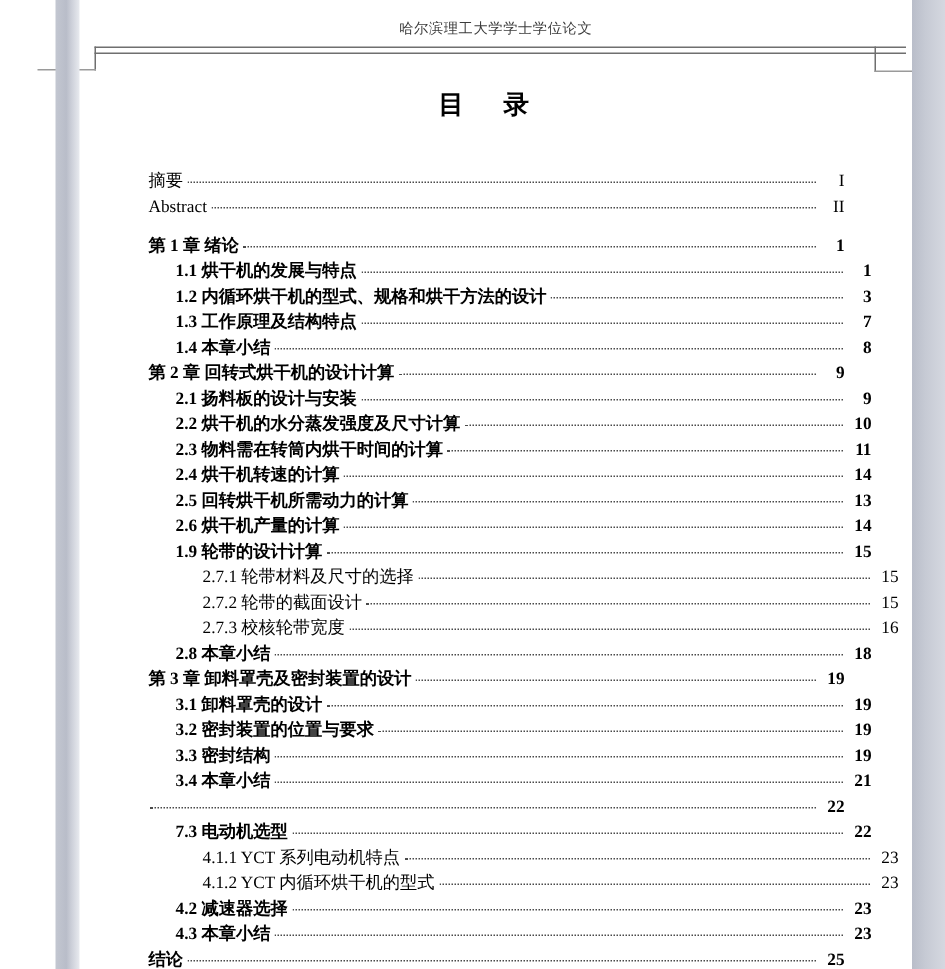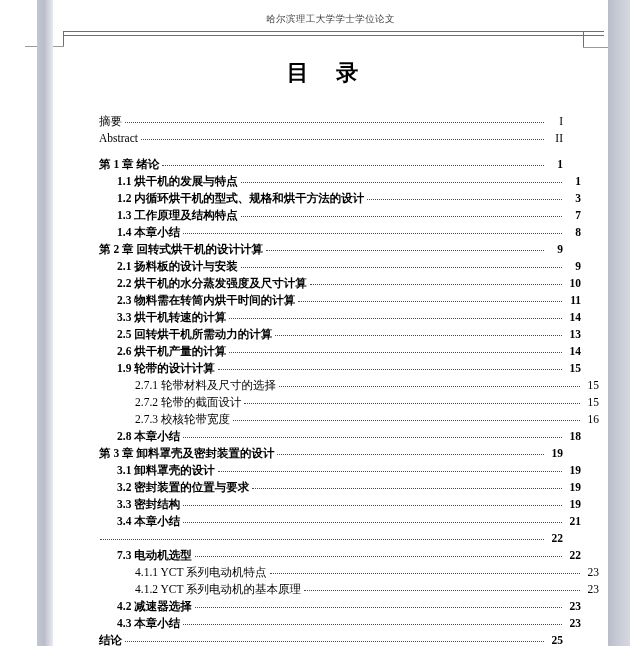--- a/index.html
+++ b/index.html
@@ -102,21 +102,21 @@
     background: #9a9a9a;
   }
 
   
   .toc-title {
     position: absolute;
     left: 0;
     right: 16px;
     top: 58px;
     text-align: center;
-    font-size: 22px;
+    font-size: 17px;
     font-weight: bold;
     letter-spacing: 11px;
     text-indent: 11px;
     color: #000000;
     font-family: "Liberation Serif", "DejaVu Serif", serif;
   }
 
   
   .toc {
     position: absolute;
@@ -236,21 +236,21 @@
         <span class="label">2.2  烘干机的水分蒸发强度及尺寸计算</span>
         <span class="leader"></span>
         <span class="pageno">10</span>
       </div>
       <div class="toc-entry lvl2">
         <span class="label">2.3  物料需在转筒内烘干时间的计算</span>
         <span class="leader"></span>
         <span class="pageno">11</span>
       </div>
       <div class="toc-entry lvl2">
-        <span class="label">3.3  烘干机转速的计算</span>
+        <span class="label">2.4  烘干机转速的计算</span>
         <span class="leader"></span>
         <span class="pageno">14</span>
       </div>
       <div class="toc-entry lvl2">
         <span class="label">2.5  回转烘干机所需动力的计算</span>
         <span class="leader"></span>
         <span class="pageno">13</span>
       </div>
       <div class="toc-entry lvl2">
         <span class="label">2.6  烘干机产量的计算</span>
@@ -315,21 +315,21 @@
         <span class="label">7.3  电动机选型</span>
         <span class="leader"></span>
         <span class="pageno">22</span>
       </div>
       <div class="toc-entry lvl3">
         <span class="label">4.1.1 YCT 系列电动机特点</span>
         <span class="leader"></span>
         <span class="pageno">23</span>
       </div>
       <div class="toc-entry lvl3">
-        <span class="label">4.1.2 YCT 系列电动机的基本原理</span>
+        <span class="label">4.1.2 YCT 内循环烘干机的型式</span>
         <span class="leader"></span>
         <span class="pageno">23</span>
       </div>
       <div class="toc-entry lvl2">
         <span class="label">4.2  减速器选择</span>
         <span class="leader"></span>
         <span class="pageno">23</span>
       </div>
       <div class="toc-entry lvl2">
         <span class="label">4.3  本章小结</span>

